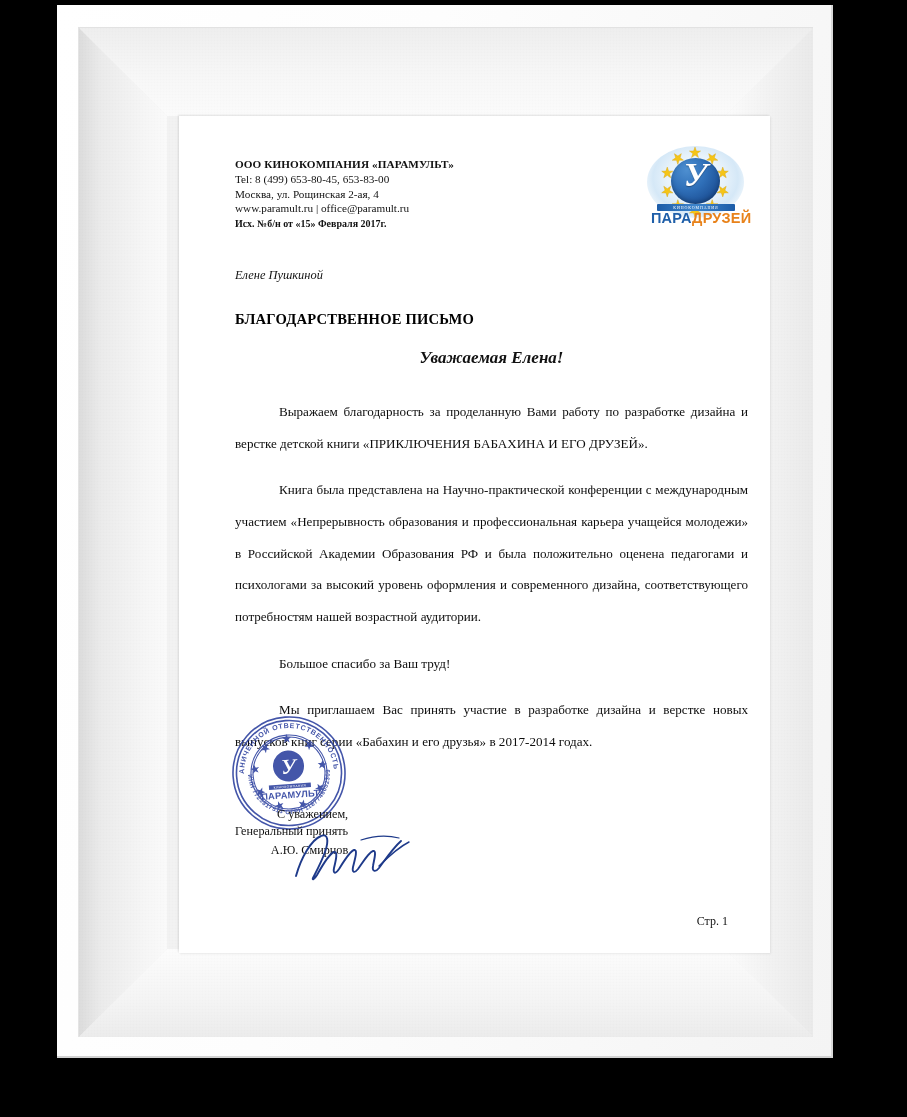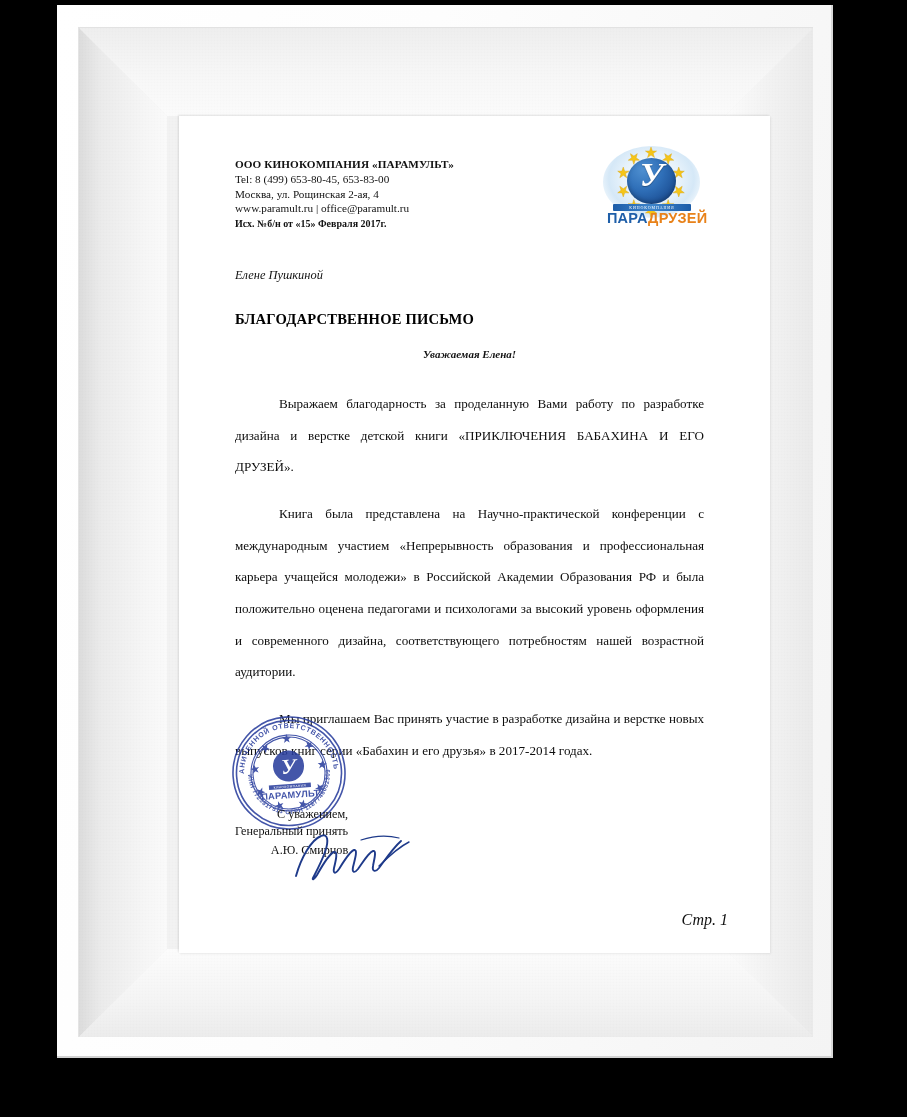--- a/index.html
+++ b/index.html
@@ -87,21 +87,21 @@
     top: 88px;
     width: 591px;
     height: 837px;
     background: #ffffff;
     box-shadow: -1px -1px 2px rgba(0,0,0,0.10), 1px 1px 2px rgba(0,0,0,0.07);
     overflow: hidden;
   }
   #page-inner {
     position: absolute;
     inset: 0;
-    padding: 28px 66px 0 56px;
+    padding: 28px 22px 0 56px;
     box-sizing: border-box;
   }
 
   
   #letterhead {
     position: relative;
     height: 92px;
   }
   #company-block {
     position: absolute;
@@ -207,21 +207,21 @@
     font-weight: bold;
     font-size: 14.6px;
     letter-spacing: 0.2px;
     color: #000;
     margin-top: 28px;
   }
   #salutation {
     text-align: center;
     font-weight: bold;
     font-style: italic;
-    font-size: 11px;
+    font-size: 17px;
     color: #111;
     margin-top: 20px;
   }
   .para {
     text-align: justify;
     font-size: 13.1px;
     line-height: 2.42;
     color: #0d0d0d;
     text-indent: 44px;
     margin: 15px 0 0 0;
@@ -262,23 +262,22 @@
     width: 125px;
     height: 58px;
     z-index: 5;
   }
 
   
   #page-footer {
     position: absolute;
     right: 42px;
     bottom: 24px;
-    font-size: 16px;
+    font-size: 12px;
     color: #111;
-    font-style: italic;
   }
 </style>
 </head>
 <body>
 
 <div id="frame-outer">
   <div id="frame-outer-edge"></div>
 
   <div id="mat">
     <div class="bevel" id="bevel-top"></div>
@@ -323,20 +322,21 @@
           </div>
         </div>
 
         <div id="addressee">Елене Пушкиной</div>
         <div id="letter-title">БЛАГОДАРСТВЕННОЕ ПИСЬМО</div>
         <div id="salutation">Уважаемая Елена!</div>
 
         <div id="paragraphs">
           <p class="para">Выражаем благодарность за проделанную Вами работу по разработке дизайна и верстке детской книги «ПРИКЛЮЧЕНИЯ БАБАХИНА И ЕГО ДРУЗЕЙ».</p>
           <p class="para">Книга была представлена на Научно-практической конференции с международным участием «Непрерывность образования и профессиональная карьера учащейся молодежи» в Российской Академии Образования РФ и была положительно оценена педагогами и психологами за высокий уровень оформления и современного дизайна, соответствующего потребностям нашей возрастной аудитории.</p>
+          <p class="para">Большое спасибо за Ваш труд!</p>
           <p class="para">Мы приглашаем Вас принять участие в разработке дизайна и верстке новых выпусков книг серии «Бабахин и его друзья» в 2017-2014 годах.</p>
         </div>
 
         <div id="stamp">
           <svg viewBox="0 0 118 118" width="118" height="118">
             <defs>
               <path id="arcTop" d="M 14,59 A 45,45 0 0 1 104,59"></path>
               <path id="arcBottom" d="M 18,59 A 41,41 0 0 0 100,59"></path>
             </defs>
             <g fill="none" stroke="#2b3f9e" stroke-width="1.6">

